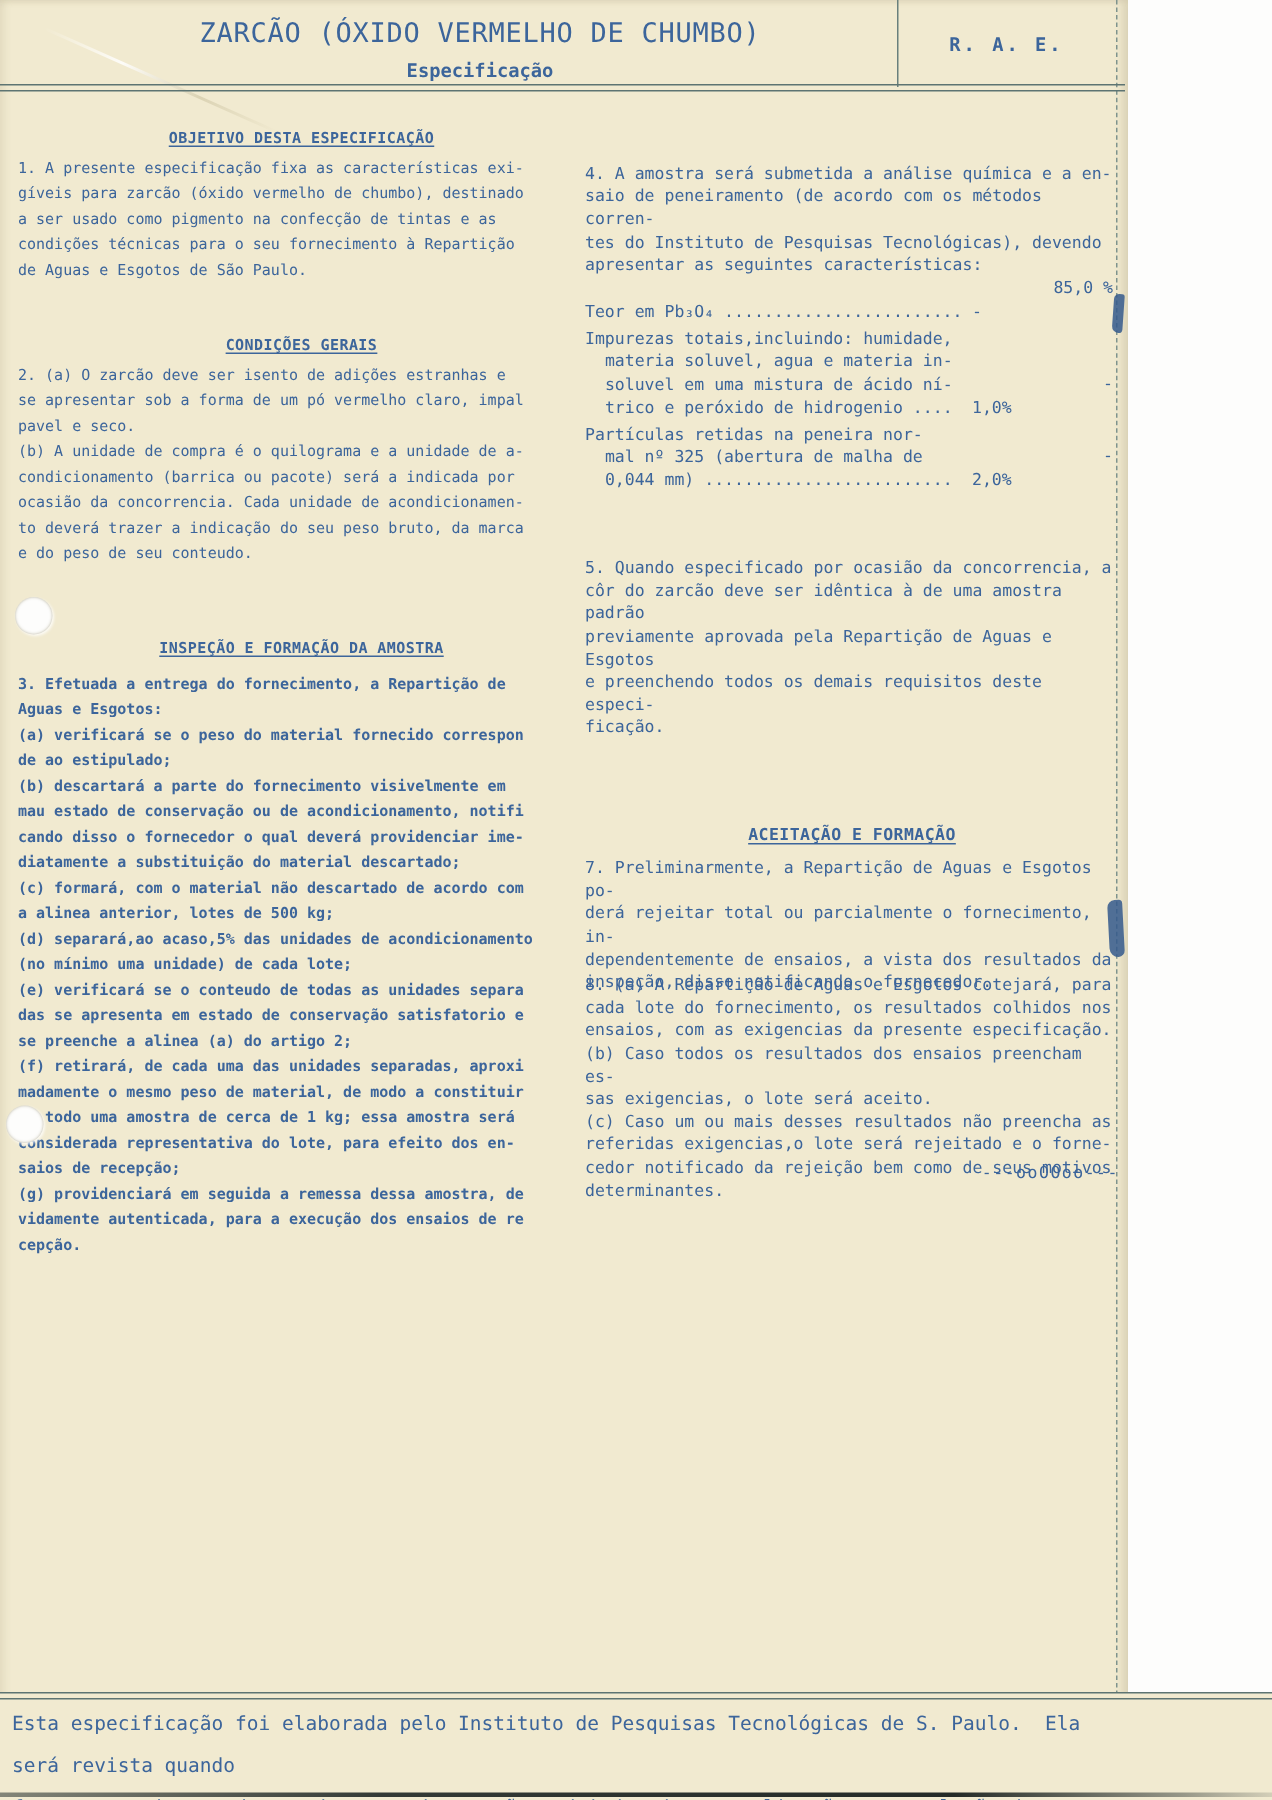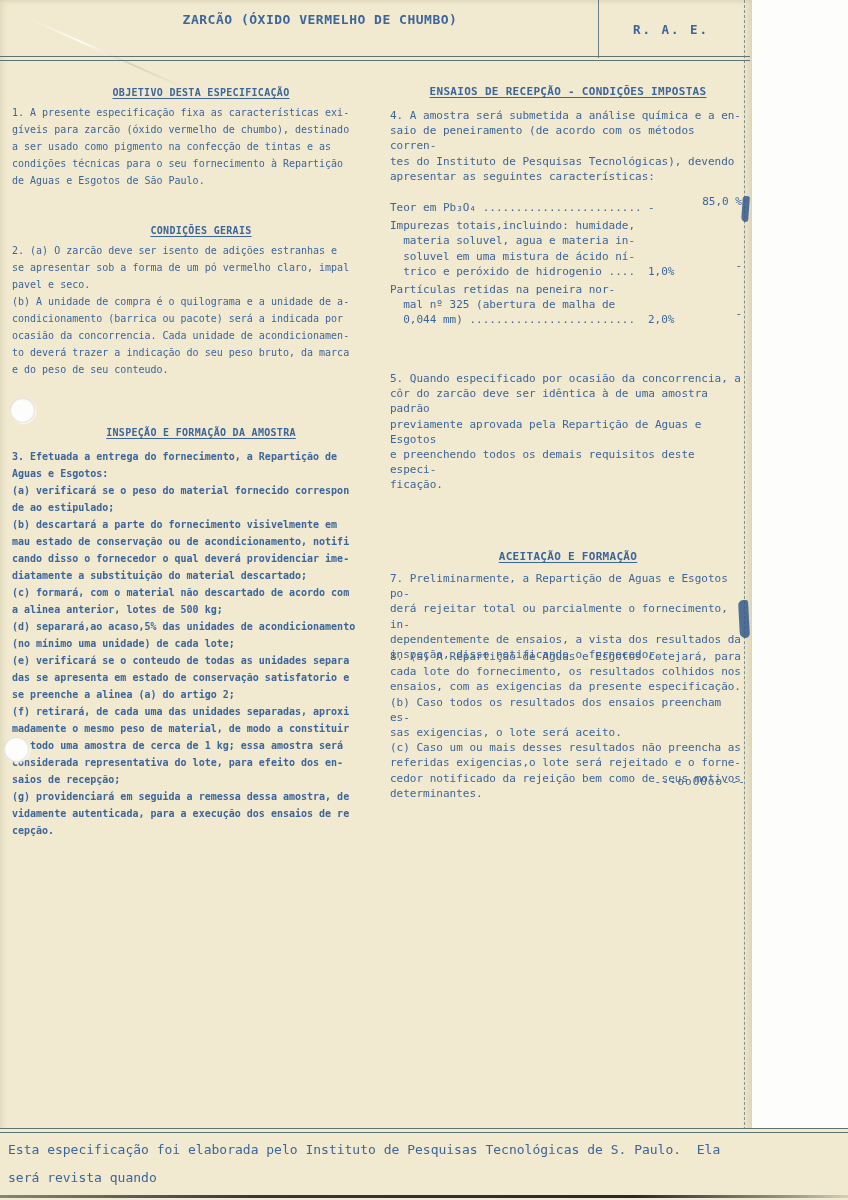--- a/index.html
+++ b/index.html
@@ -22,38 +22,38 @@
   
   .vline-header{position:absolute;left:598px;top:0;width:1px;height:58px;background:#69807d;}
   .vline-right{position:absolute;left:744px;top:0;width:1px;height:1130px;border-left:1px dashed #7e938d;}
   .hrule-double{position:absolute;left:0;top:56px;width:750px;height:3px;border-top:1px solid #5d7472;border-bottom:1px solid #5d7472;}
   .footer-strip{position:absolute;left:0;top:1128px;width:848px;height:72px;background:#f1ead0;}
   .footer-top{position:absolute;left:0;top:1128px;width:848px;height:3px;border-top:1px solid #5d7472;border-bottom:1px solid #5d7472;}
   .footer-bottom{position:absolute;left:0;top:1195px;width:848px;height:3px;
     background:linear-gradient(90deg,rgba(40,50,48,.55) 0%,rgba(30,38,36,.9) 30%,rgba(25,32,30,.95) 75%,rgba(40,50,48,.45) 93%,rgba(40,50,48,.15) 100%);}
   
   .title-block{position:absolute;left:60px;top:12px;width:520px;text-align:center;}
-  .title-line1{font-size:13px;font-weight:bold;letter-spacing:.5px;}
+  .title-line1{font-size:18px;font-weight:normal;letter-spacing:.5px;}
   .title-line2{font-size:12.5px;font-weight:bold;margin-top:6px;}
   .stamp{position:absolute;left:598px;top:22px;width:146px;text-align:center;font-size:12.5px;font-weight:bold;letter-spacing:2px;}
   
   .col{position:absolute;top:0;height:1128px;}
   .col-left{left:12px;width:378px;font-size:10px;line-height:17px;}
   .col-right{left:390px;width:356px;font-size:11px;line-height:15.2px;}
   .blk{position:absolute;left:0;width:100%;}
   .heading{text-align:center;font-weight:bold;text-decoration:underline;text-underline-offset:2px;letter-spacing:.3px;}
   .para{white-space:pre-wrap;}
   
   .tbl-head{position:relative;height:15px;font-weight:bold;}
   .tbl-head .h-max{position:absolute;left:252px;bottom:0;}
   .tbl-head .h-min{position:absolute;right:2px;bottom:0;}
   .trow{position:relative;margin-bottom:3px;}
   .trow .lbl{white-space:pre-wrap;display:block;padding-right:90px;}
   .trow .v-max{position:absolute;left:258px;bottom:0;}
-  .trow .v-min{position:absolute;right:4px;bottom:6px;}
+  .trow .v-min{position:absolute;right:4px;bottom:16px;}
   .separator{text-align:center;letter-spacing:1px;}
   
   .footer-text{position:absolute;left:8px;top:1136px;width:740px;font-size:13px;line-height:28px;white-space:pre-wrap;}
   
   .hole{position:absolute;border-radius:50%;background:#fdfdfc;box-shadow:0 0 2px rgba(120,110,70,.5) inset, 1px 1px 2px rgba(255,255,255,.8);}
   .hole1{left:10px;top:398px;width:25px;height:25px;}
   .hole2{left:4px;top:737px;width:25px;height:25px;}
   .blot{position:absolute;background:#34598c;opacity:.85;}
   .blot1{left:742px;top:196px;width:7px;height:26px;border-radius:4px 2px 3px 5px;transform:rotate(4deg);}
   .blot2{left:739px;top:600px;width:10px;height:38px;border-radius:6px 3px 5px 7px;transform:rotate(-3deg);}
@@ -64,20 +64,21 @@
 <div class="paper">
   <div class="crease"></div>
 </div>
 
 <div class="vline-header"></div>
 <div class="vline-right"></div>
 <div class="hrule-double"></div>
 
 <div class="title-block ink">
   <div class="title-line1">ZARCÃO (ÓXIDO VERMELHO DE CHUMBO)</div>
+  <div class="title-line2">Especificação</div>
 </div>
 <div class="stamp ink">R. A. E.</div>
 
 <div class="col col-left ink">
   <div class="blk heading" style="top:84px;">OBJETIVO DESTA ESPECIFICAÇÃO</div>
   <div class="blk para" style="top:104px;">1. A presente especificação fixa as características exi-
 gíveis para zarcão (óxido vermelho de chumbo), destinado
 a ser usado como pigmento na confecção de tintas e as
 condições técnicas para o seu fornecimento à Repartição
 de Aguas e Esgotos de São Paulo.</div>
@@ -110,21 +111,20 @@
 madamente o mesmo peso de material, de modo a constituir
 no todo uma amostra de cerca de 1 kg; essa amostra será
 considerada representativa do lote, para efeito dos en-
 saios de recepção;
 (g) providenciará em seguida a remessa dessa amostra, de
 vidamente autenticada, para a execução dos ensaios de re
 cepção.</div>
 </div>
 
 <div class="col col-right ink">
-  <div class="blk heading" style="top:84px;">ENSAIOS DE RECEPÇÃO - CONDIÇÕES IMPOSTAS</div>
   <div class="blk para" style="top:108px;">4. A amostra será submetida a análise química e a en-
 saio de peneiramento (de acordo com os métodos corren-
 tes do Instituto de Pesquisas Tecnológicas), devendo
 apresentar as seguintes características:</div>
 
 
   <div class="blk" style="top:200px;">
     <div class="trow">
       <span class="lbl">Teor em Pb₃O₄ ........................</span>
       <span class="v-max">-</span>

